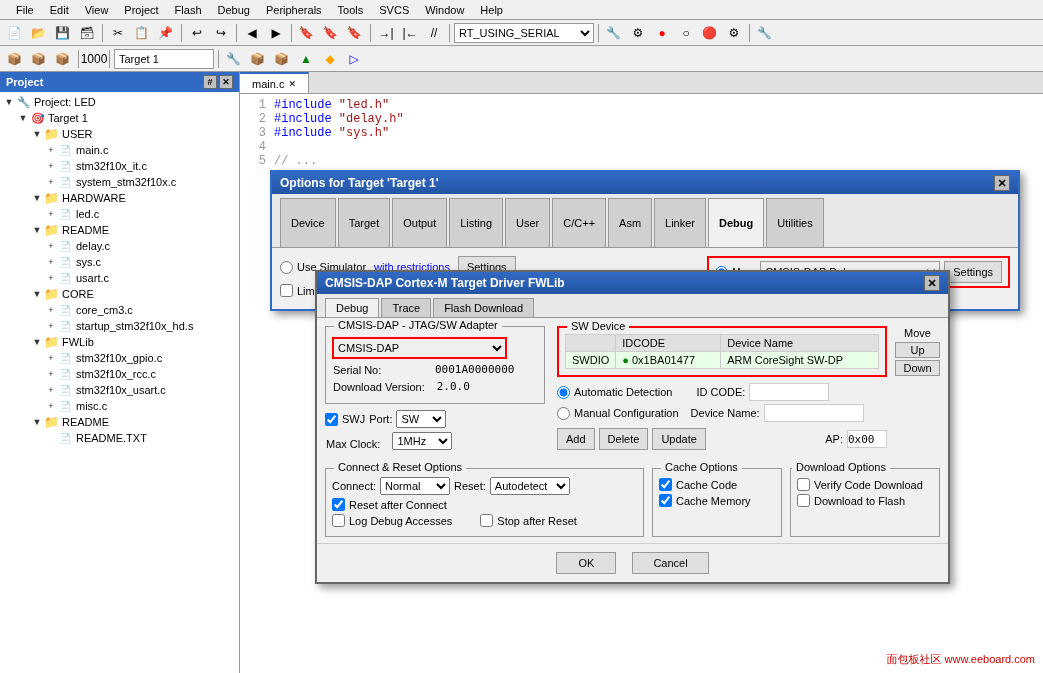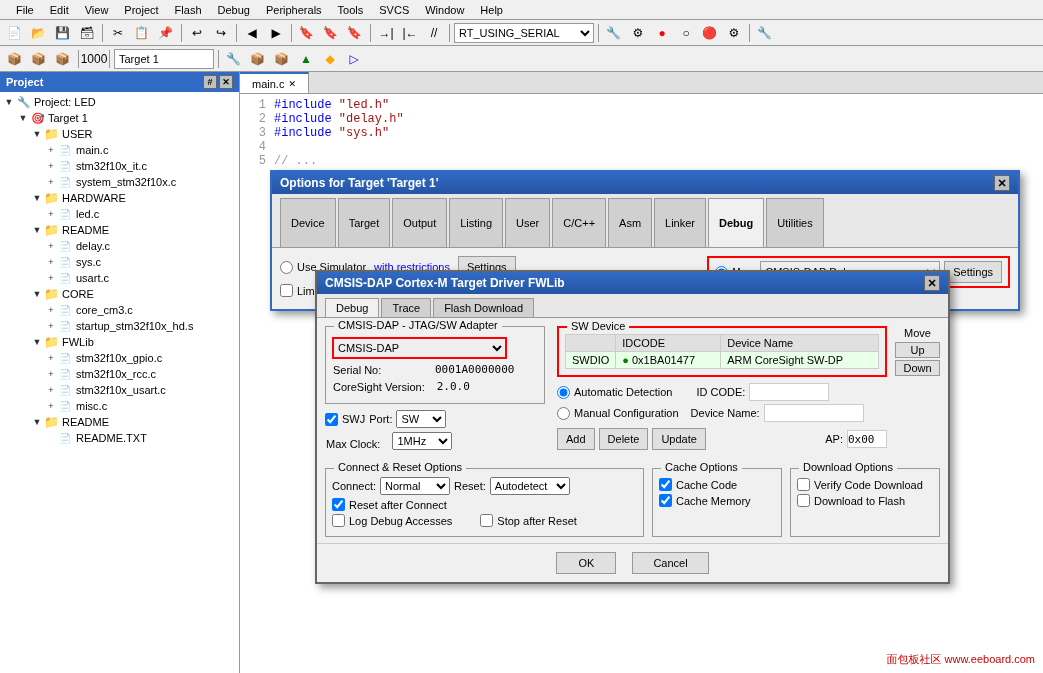--- a/index.html
+++ b/index.html
@@ -107,21 +107,21 @@
     .small-btn { padding: 2px 8px; font-size: 11px; border: 1px solid #999; background: #e0e0e0; cursor: pointer; height: 22px; }
     .ap-field { width: 40px; height: 18px; border: 1px solid #ccc; font-size: 11px; font-family: monospace; background: white; }
     
     
     .debug-bottom { padding: 6px 8px; display: flex; gap: 8px; }
     .connect-box { flex: 1; border: 1px solid #999; padding: 6px; position: relative; }
     .connect-label { position: absolute; top: -8px; left: 8px; background: #f0f0f0; padding: 0 4px; font-size: 11px; }
     .cache-box { border: 1px solid #999; padding: 6px; position: relative; width: 130px; }
     .cache-label { position: absolute; top: -8px; left: 8px; background: #f0f0f0; padding: 0 4px; font-size: 11px; }
     .download-box { border: 1px solid #999; padding: 6px; position: relative; width: 150px; }
-    .download-label { position: absolute; top: -8px; left: 8px; background: #f0f0f0; padding: 0 4px; font-size: 11px; }
+    .download-label { position: absolute; top: -8px; left: 1px; background: #f0f0f0; padding: 0 4px; font-size: 11px; }
     
     .connect-row { display: flex; align-items: center; gap: 4px; margin: 2px 0; font-size: 11px; }
     .connect-select { width: 70px; height: 18px; font-size: 11px; }
     .reset-select { width: 80px; height: 18px; font-size: 11px; }
     
     
     .dialog-footer { display: flex; justify-content: center; gap: 16px; padding: 8px; background: #f0f0f0; border-top: 1px solid #ccc; }
     .footer-btn { padding: 4px 20px; font-size: 11px; border: 1px solid #999; background: #e0e0e0; cursor: pointer; min-width: 60px; }
     
     
@@ -456,21 +456,21 @@
           <div style="margin-top:4px;">
             <select class="cmsis-select-red">
               <option>CMSIS-DAP</option>
             </select>
           </div>
           <div class="field-row">
             <span class="field-label">Serial No:</span>
             <span class="field-value">0001A0000000</span>
           </div>
           <div class="field-row">
-            <span class="field-label">CoreSight Version:</span>
+            <span class="field-label">Download Version:</span>
             <span class="field-value">2.0.0</span>
           </div>
         </div>
         <div class="check-row">
           <input type="checkbox" checked="" style="">
           <span>SWJ</span>
           <span>Port:</span>
           <select class="port-select">
             <option>SW</option>
             <option>JTAG</option>

